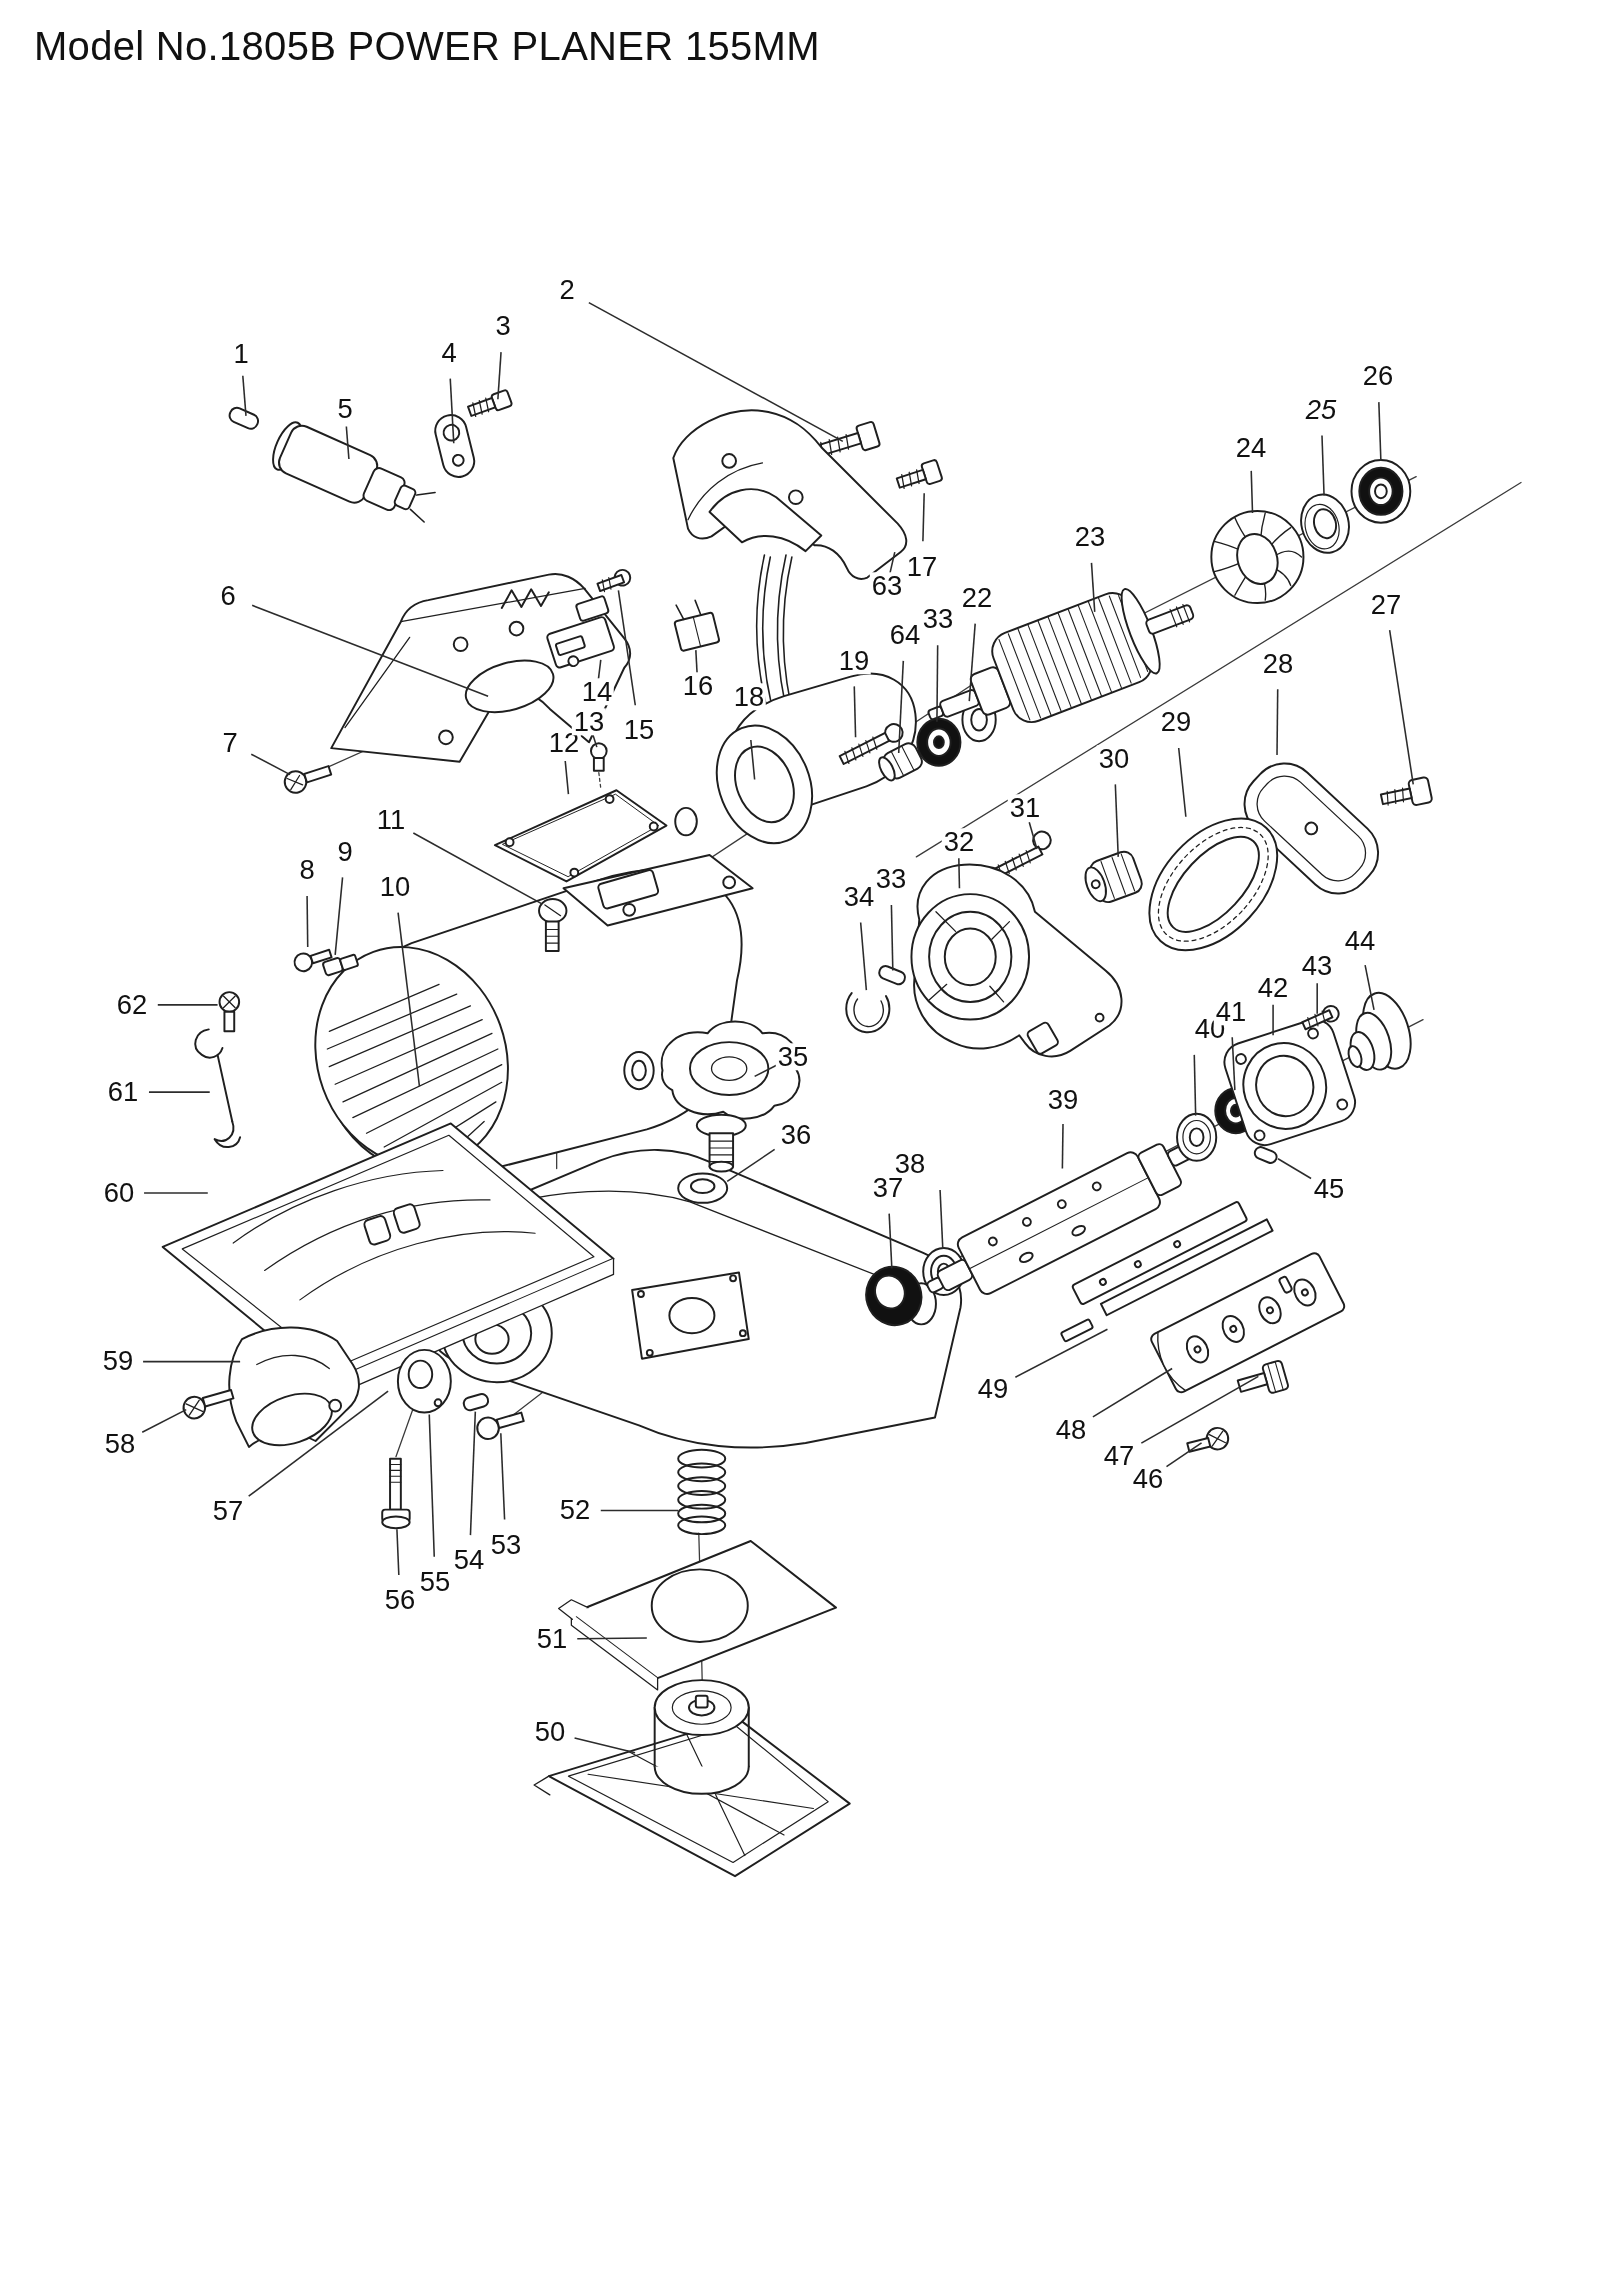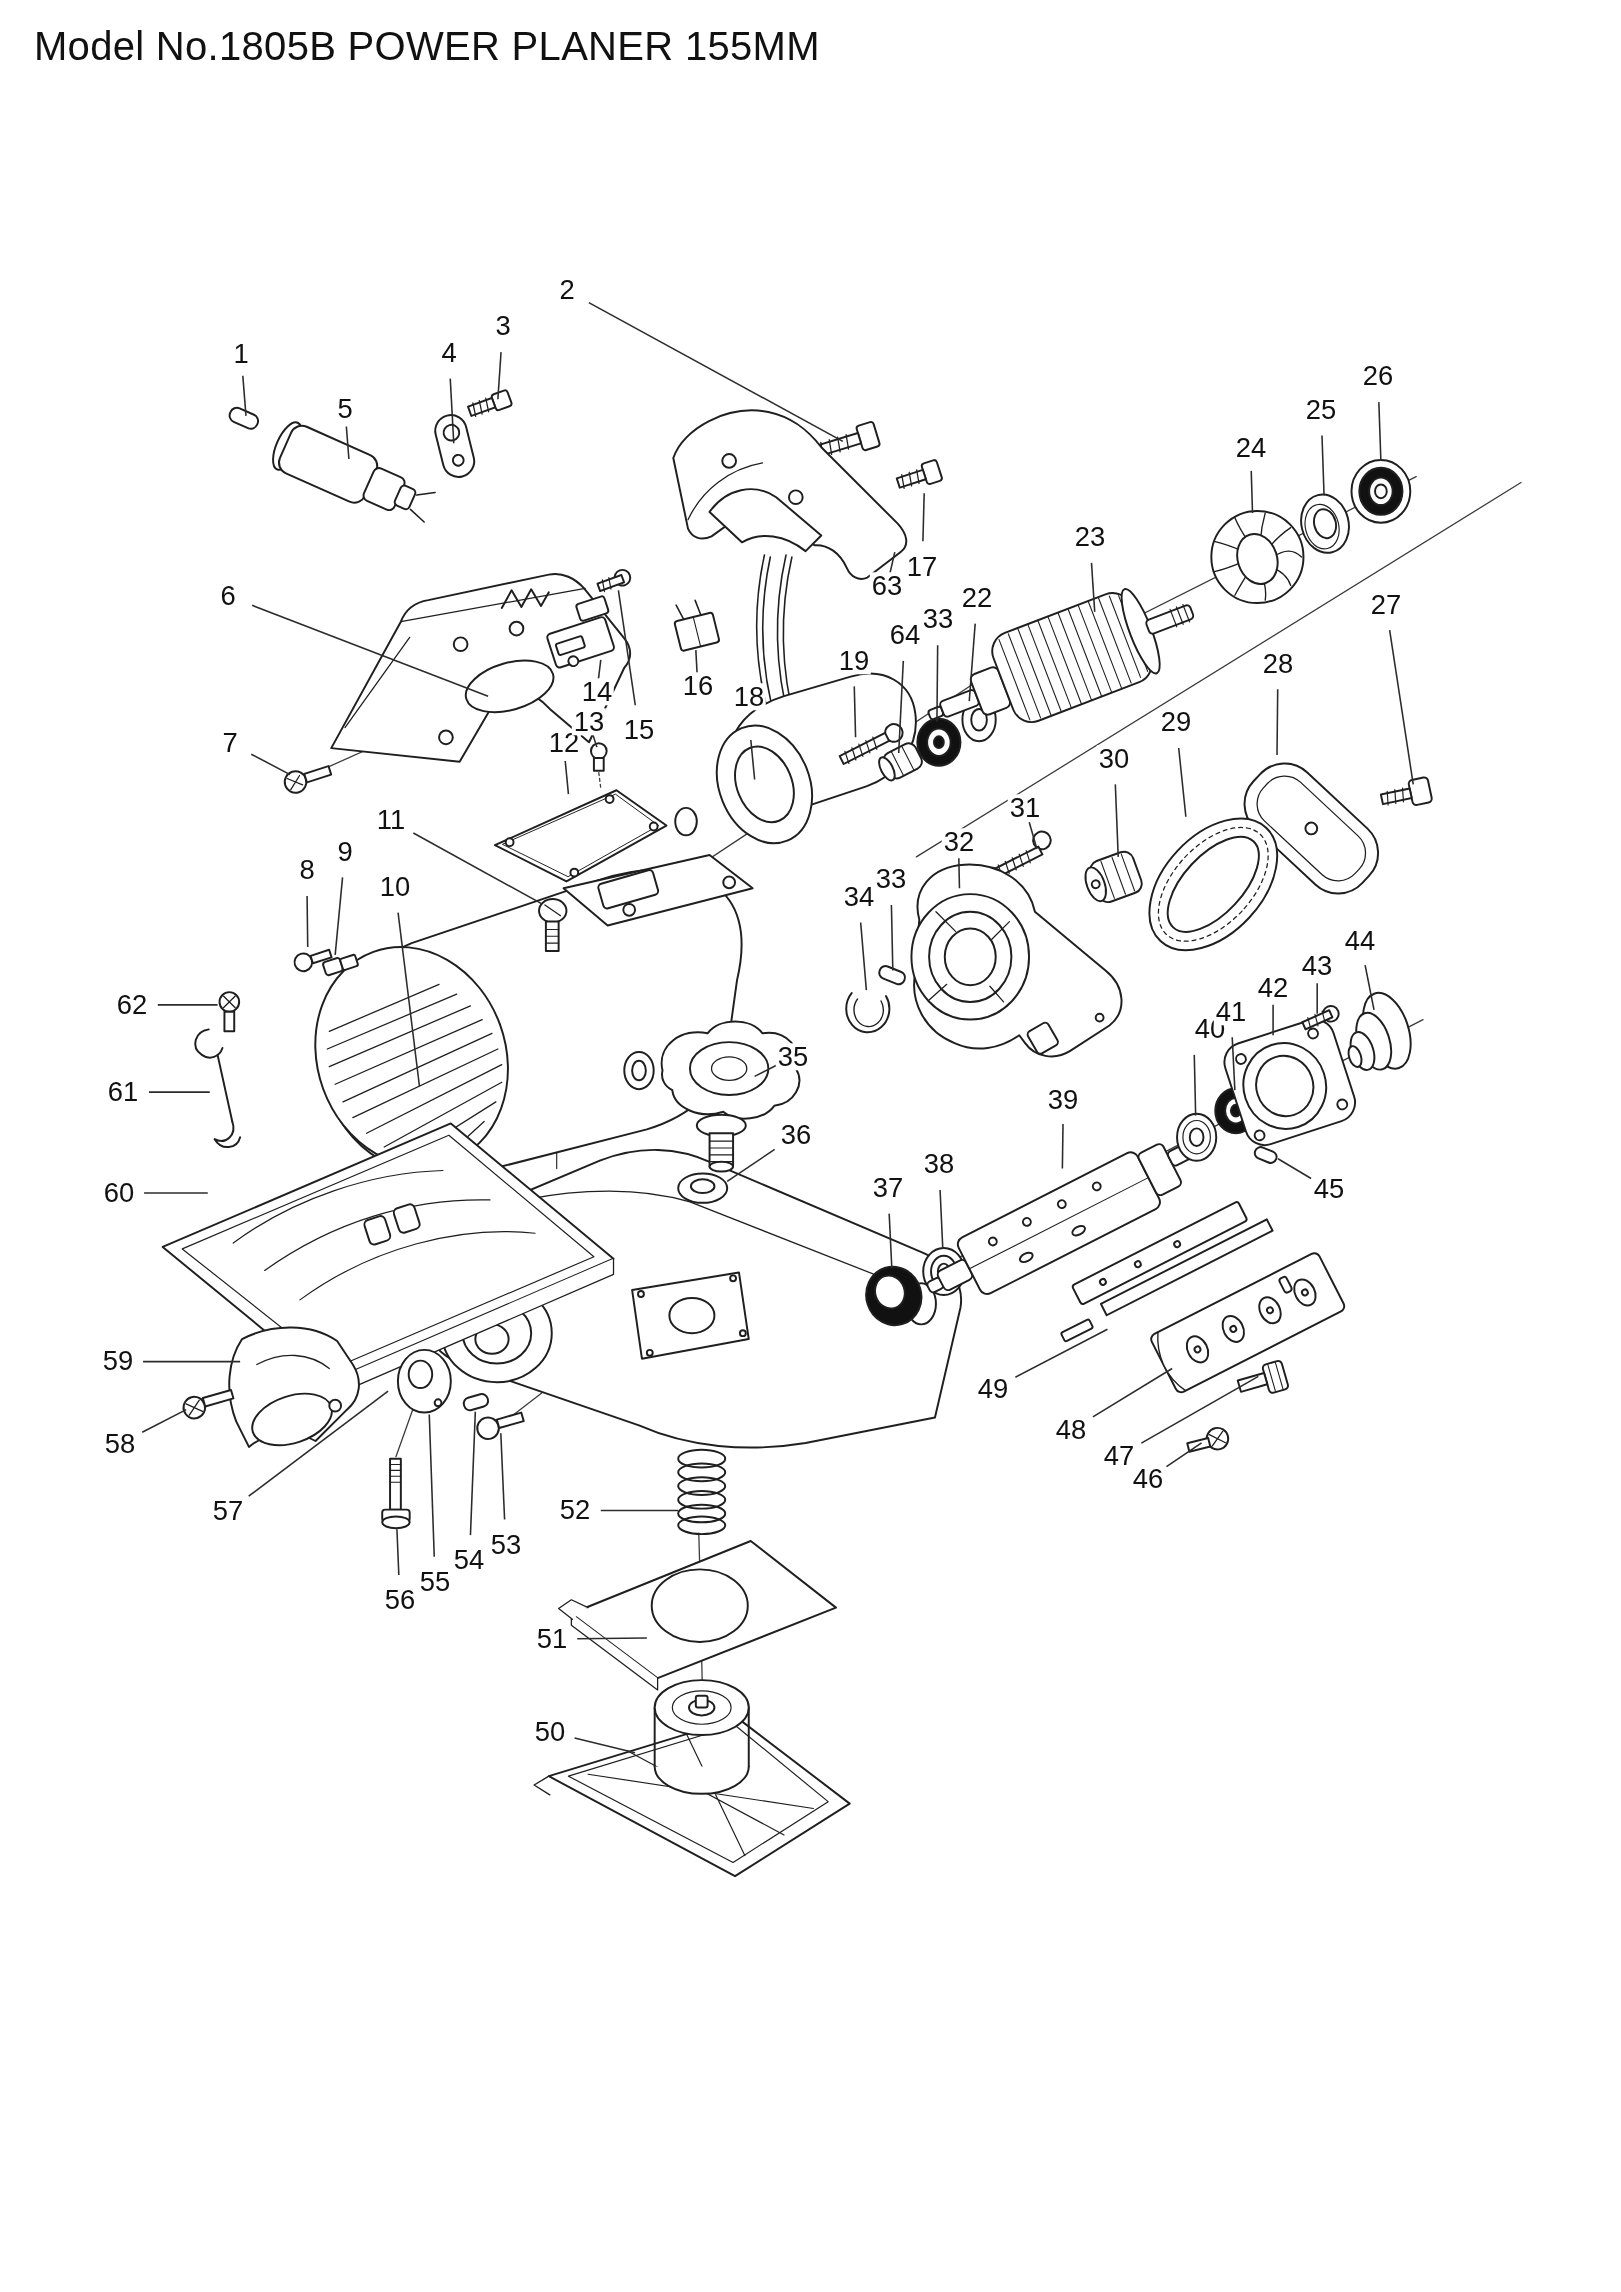--- a/index.html
+++ b/index.html
@@ -526,34 +526,34 @@
       <div class="callout" style="left: 597px; top: 692px;">14</div>
       <div class="callout" style="left: 639px; top: 730px;">15</div>
       <div class="callout" style="left: 698px; top: 686px;">16</div>
       <div class="callout" style="left: 922px; top: 567px;">17</div>
       <div class="callout" style="left: 749px; top: 697px;">18</div>
       <div class="callout" style="left: 854px; top: 661px;">19</div>
       <div class="callout" style="left: 938px; top: 619px;">33</div>
       <div class="callout" style="left: 977px; top: 598px;">22</div>
       <div class="callout" style="left: 1090px; top: 537px;">23</div>
       <div class="callout" style="left: 1251px; top: 448px;">24</div>
-      <div class="callout" style="left: 1321px; top: 410px;">25</div>
+      <div class="callout" style="left: 1321px; top: 410px; font-style: italic;">25</div>
       <div class="callout" style="left: 1378px; top: 376px;">26</div>
       <div class="callout" style="left: 1386px; top: 605px;">27</div>
       <div class="callout" style="left: 1278px; top: 664px;">28</div>
       <div class="callout" style="left: 1176px; top: 722px;">29</div>
       <div class="callout" style="left: 1114px; top: 759px;">30</div>
       <div class="callout" style="left: 1025px; top: 808px;">31</div>
       <div class="callout" style="left: 959px; top: 842px;">32</div>
       <div class="callout" style="left: 891px; top: 879px;">33</div>
       <div class="callout" style="left: 859px; top: 897px;">34</div>
       <div class="callout" style="left: 793px; top: 1057px;">35</div>
       <div class="callout" style="left: 796px; top: 1135px;">36</div>
       <div class="callout" style="left: 888px; top: 1188px;">37</div>
-      <div class="callout" style="left: 939px; top: 1164px;">38</div>
+      <div class="callout" style="left: 910px; top: 1164px;">38</div>
       <div class="callout" style="left: 1063px; top: 1100px;">39</div>
       <div class="callout" style="left: 1194px; top: 1029px; margin-left: 16px;">40</div>
       <div class="callout" style="left: 1231px; top: 1012px;">41</div>
       <div class="callout" style="left: 1273px; top: 988px;">42</div>
       <div class="callout" style="left: 1317px; top: 966px;">43</div>
       <div class="callout" style="left: 1360px; top: 941px;">44</div>
       <div class="callout" style="left: 1329px; top: 1189px;">45</div>
       <div class="callout" style="left: 1148px; top: 1479px;">46</div>
       <div class="callout" style="left: 1119px; top: 1456px;">47</div>
       <div class="callout" style="left: 1071px; top: 1430px;">48</div>

